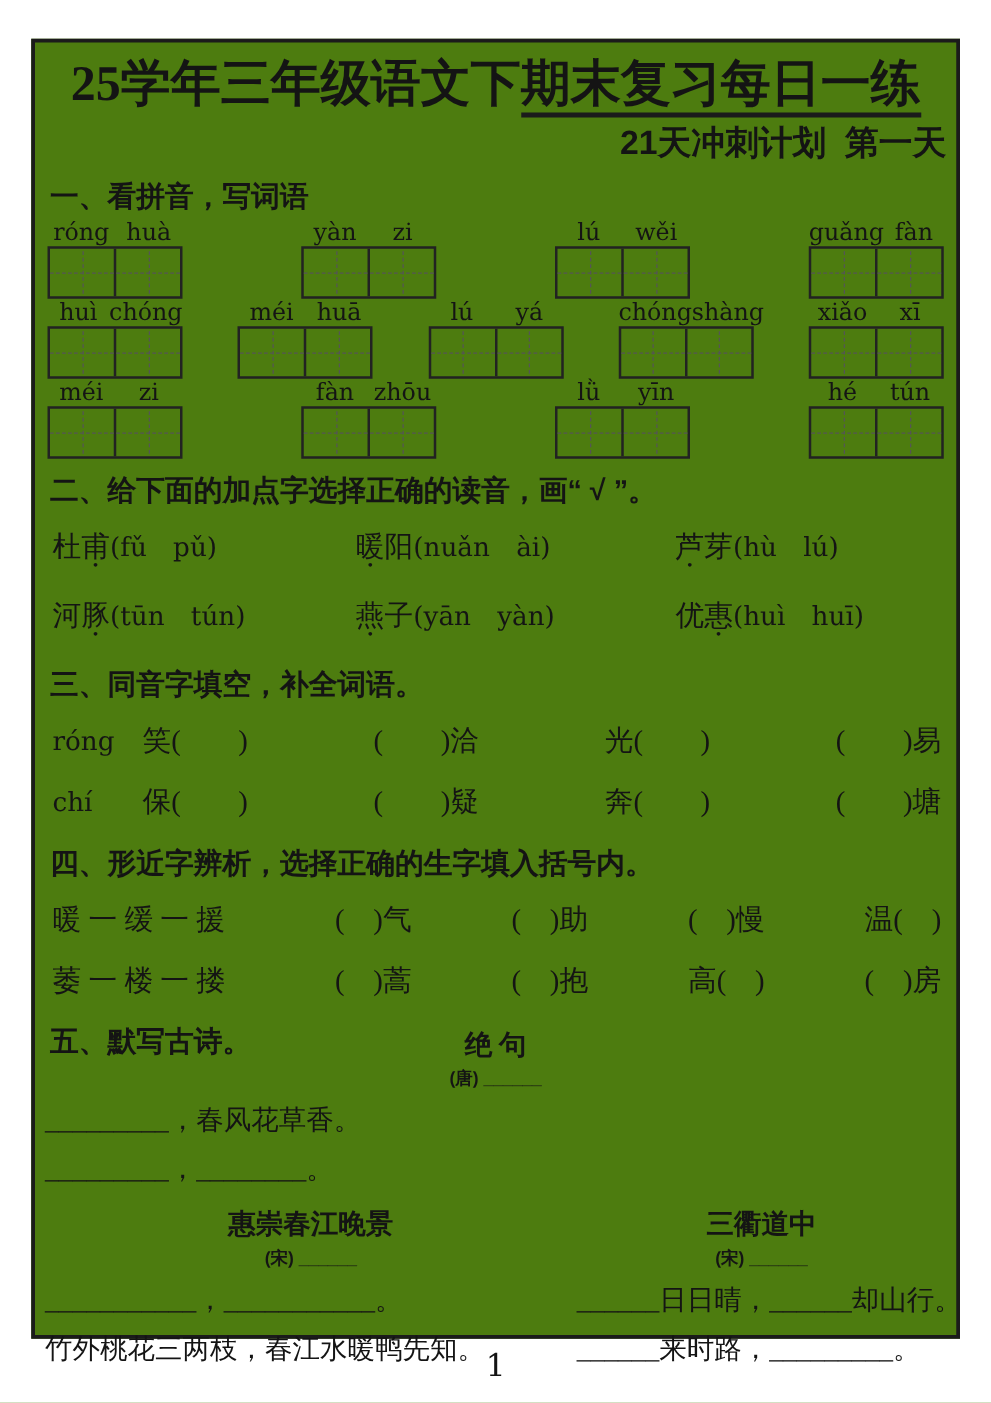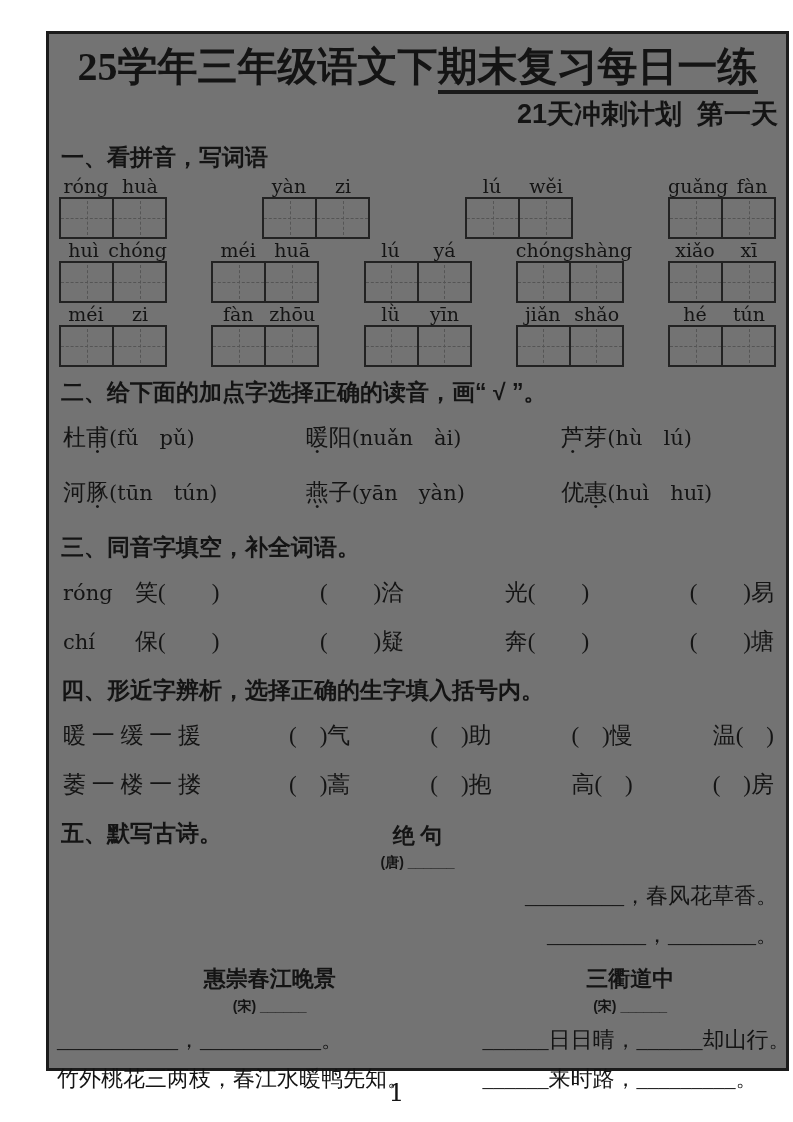--- a/index.html
+++ b/index.html
@@ -10,22 +10,21 @@
     color: #141414;
     overflow: hidden;
   }
   .sheet {
     position: absolute;
     left: 25px; top: 31px;
     width: 743px; height: 1040px;
     border: 3px solid #1b1b1b;
     box-sizing: border-box;
     padding: 8px 8px 0 8px;
-    background: #737373;
-    margin-left: 21px;
+    background: #4d7c0f;
   }
   
   .title {
     text-align: center;
     font-size: 40px;
     font-weight: bold;
     line-height: 1.15;
     white-space: nowrap;
     margin-top: 2px;
   }
@@ -144,21 +143,21 @@
   }
   .poem-author {
     font-weight: bold;
     font-family: "Liberation Sans", "DejaVu Sans", sans-serif;
     font-size: 14px;
     white-space: pre;
     text-align: center;
     margin-top: 4px;
   }
   .poem-line { font-size: 22px; white-space: pre; margin-top: 9px; }
-  .poem1 .poem-line { text-align: right; }
+  .poem1 .poem-line { text-align: left; }
   .poems-bottom { display: flex; margin-top: 14px; }
   .poem-left { width: 59%; }
   .poem-right { width: 41%; }
   .poem-left .poem-line, .poem-right .poem-line { text-align: left; }
   
   .page-number {
     position: absolute;
     left: 0; right: 0;
     top: 1078px;
     text-align: center;
@@ -289,30 +288,20 @@
           </div>
           <div class="gridbox">
             <div class="gcell"></div>
             <div class="gcell"></div>
           </div>
         </div>
         <div class="word-block">
           <div class="pinyin">
             <span>lǜ</span>
             <span>yīn</span>
-          </div>
-          <div class="gridbox">
-            <div class="gcell"></div>
-            <div class="gcell"></div>
-          </div>
-        </div>
-        <div class="word-block">
-          <div class="pinyin">
-            <span>jiǎn</span>
-            <span>shǎo</span>
           </div>
           <div class="gridbox">
             <div class="gcell"></div>
             <div class="gcell"></div>
           </div>
         </div>
         <div class="word-block">
           <div class="pinyin">
             <span>hé</span>
             <span>tún</span>

